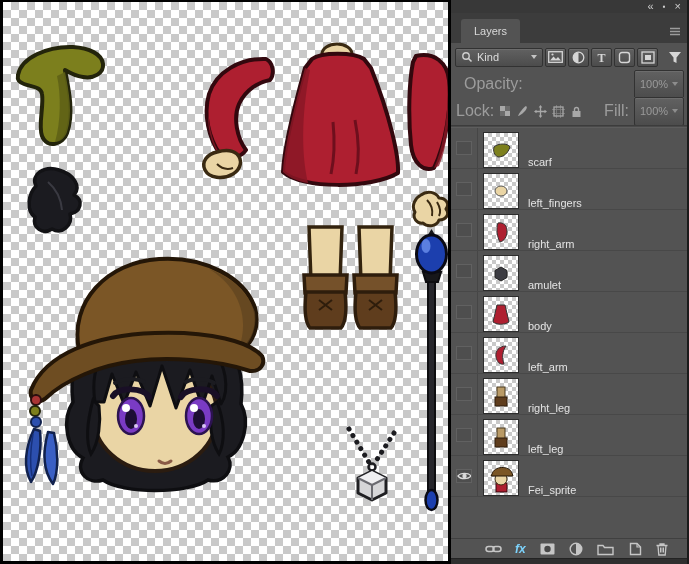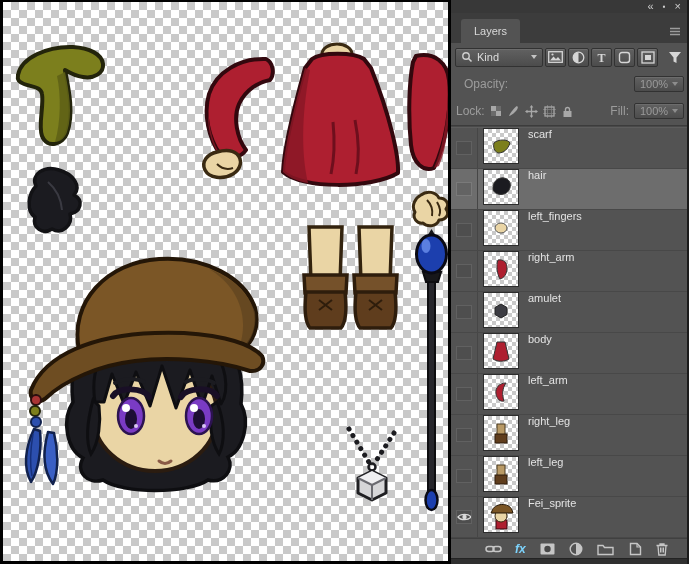--- a/index.html
+++ b/index.html
@@ -28,31 +28,31 @@
   .blend-row{height:26px;flex:0 0 26px;padding:0 5px;}
   .lock-row{height:28px;flex:0 0 28px;padding:0 5px;gap:5px;}
 
   .sel-box{display:flex;align-items:center;height:19px;background:linear-gradient(#616161,#4c4c4c);border:1px solid #323232;border-radius:2px;padding:0 5px;gap:4px;box-shadow:inset 0 1px 0 rgba(255,255,255,.08);}
   .sel-box .txt{font-size:11px;color:#dcdcdc;}
   .sel-box.dis .txt{color:#9a9a9a;}
   .arr{width:0;height:0;border-left:3.5px solid transparent;border-right:3.5px solid transparent;border-top:4.5px solid #c4c4c4;margin-left:auto;}
   .dis .arr{border-top-color:#8d8d8d;}
   .kind{width:88px;}
   .mode{width:118px;height:18px;}
-  .pct{width:50px;height:16px;}
+  .pct{width:50px;height:29px;}
   .icon-btn{width:21px;height:19px;display:flex;align-items:center;justify-content:center;background:linear-gradient(#616161,#4c4c4c);border:1px solid #323232;border-radius:2px;box-shadow:inset 0 1px 0 rgba(255,255,255,.08);}
   .flat-ic{display:flex;align-items:center;justify-content:center;}
-  .lbl{font-size:12px;color:#9c9c9c;}
+  .lbl{font-size:16px;color:#9c9c9c;}
   .ml-auto{margin-left:auto;}
   .gap8{margin-left:8px;}
 
   .groove{height:3px;flex:0 0 3px;background:#494949;border-top:1px solid #3c3c3c;border-bottom:1px solid #5d5d5d;}
 
   .layer-list{flex:0 0 410px;display:flex;flex-direction:column;}
-  .lrow{height:41px;flex:0 0 41px;display:flex;align-items:flex-start;background:#535353;border-bottom:1px solid #484848;}
+  .lrow{height:41px;flex:0 0 41px;display:flex;align-items:flex-end;background:#535353;border-bottom:1px solid #484848;}
   .lrow.sel{background:#6d6d6d;}
   .eyecol{width:27px;height:100%;flex:0 0 27px;border-right:1px solid #464646;display:flex;align-items:center;justify-content:center;}
   .eyewell{width:16px;height:14px;background:#4e4e4e;border:1px solid #616161;display:flex;align-items:center;justify-content:center;}
   .lrow.sel .eyewell{background:#636363;border-color:#7a7a7a;}
   .thumb{width:36px;height:36px;flex:0 0 36px;margin-left:5px;border:1px solid #2d2d2d;position:relative;}
   .thumb svg{position:absolute;left:0;top:0;}
   .lname{margin-left:9px;font-size:11px;color:#e3e3e3;}
 
   .bbar{height:20px;flex:0 0 20px;background:#535353;border-top:1px solid #404040;display:flex;align-items:center;gap:13px;padding-left:34px;}
   .fx{font-size:12px;font-style:italic;font-weight:bold;color:#7dd3fc;line-height:12px;}
@@ -302,31 +302,20 @@
             <span class="eyewell"></span>
           </div>
         <div class="thumb chk8">
           <svg width="34" height="34">
               <path d="M10,14 C14,10 24,10 26,14 C24,20 20,24 14,24 C10,22 9,18 10,14 Z" stroke="#333" stroke-width="1" fill="#7c7f1d"></path>
             </svg>
         </div>
         <span class="lname">scarf</span>
       </div>
 
-      <div class="lrow sel">
-        <div class="eyecol">
-            <span class="eyewell"></span>
-          </div>
-        <div class="thumb chk8">
-          <svg width="34" height="34">
-              <path d="M9,20 C8,12 14,7 20,8 C26,9 28,15 25,20 C22,26 12,26 9,20 Z" stroke="#333" stroke-width="1" fill="#1b1b20"></path>
-            </svg>
-        </div>
-        <span class="lname">hair</span>
-      </div>
 
       <div class="lrow">
         <div class="eyecol">
             <span class="eyewell"></span>
           </div>
         <div class="thumb chk8">
           <svg width="34" height="34">
               <ellipse cx="17" cy="17" rx="6" ry="5" stroke="#555" stroke-width="1" fill="#ead5a5"></ellipse>
             </svg>
         </div>

